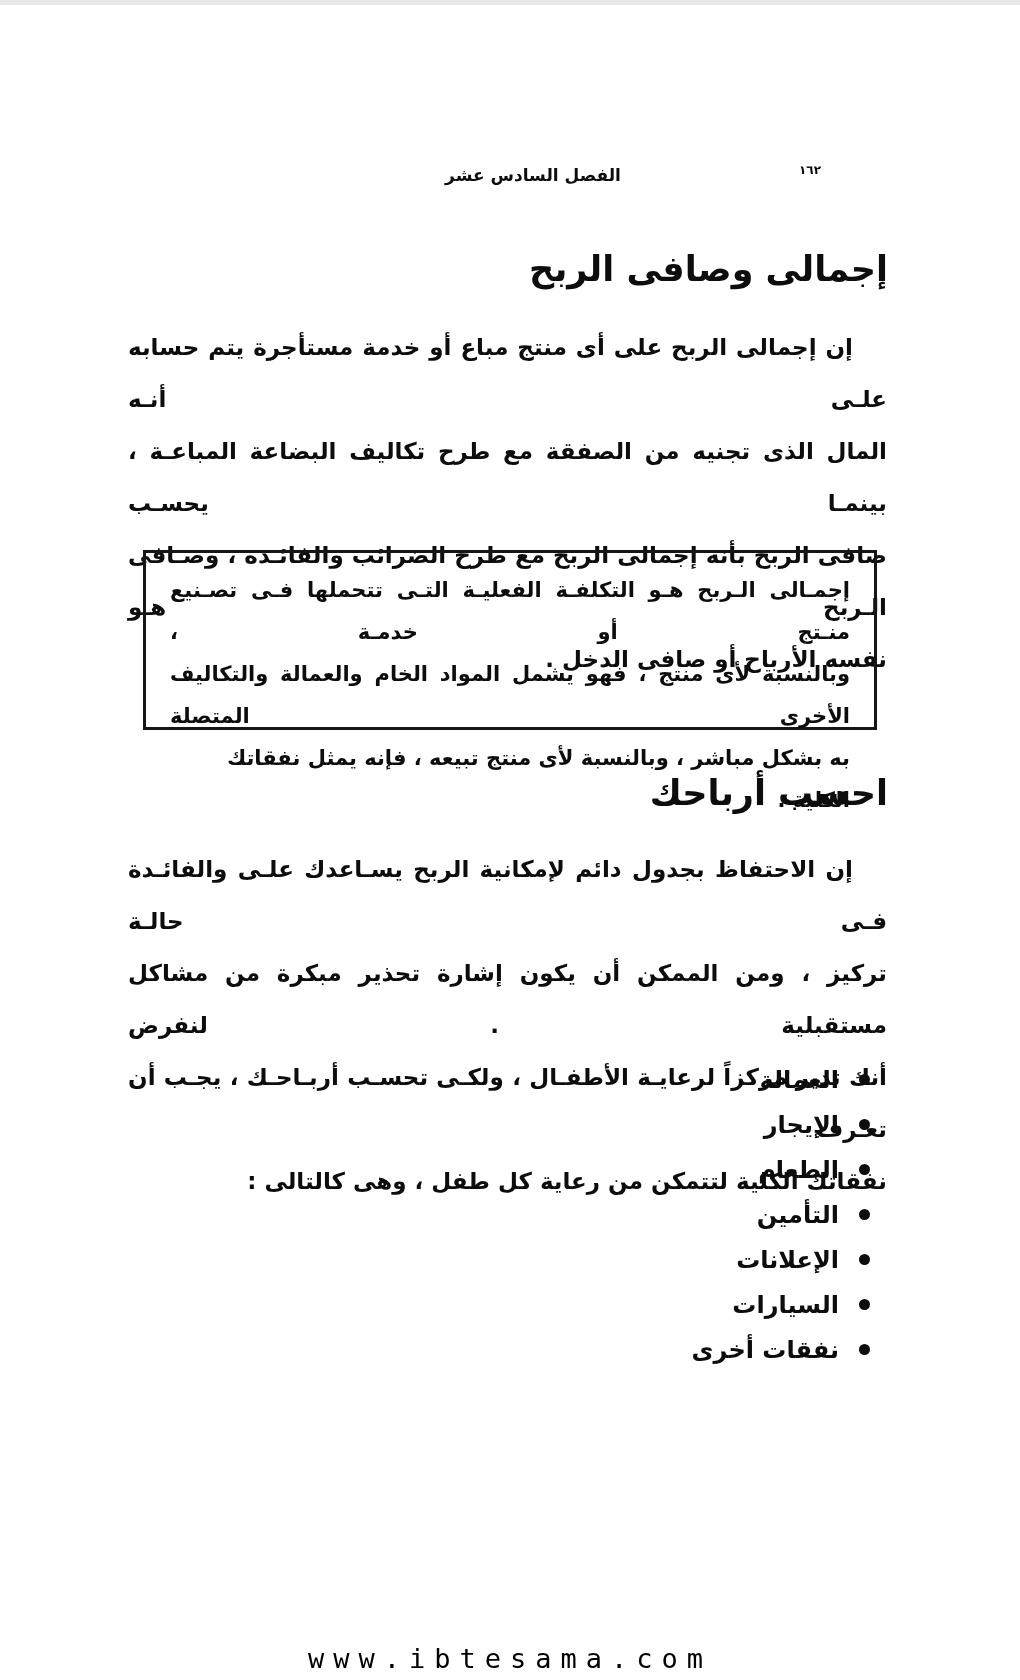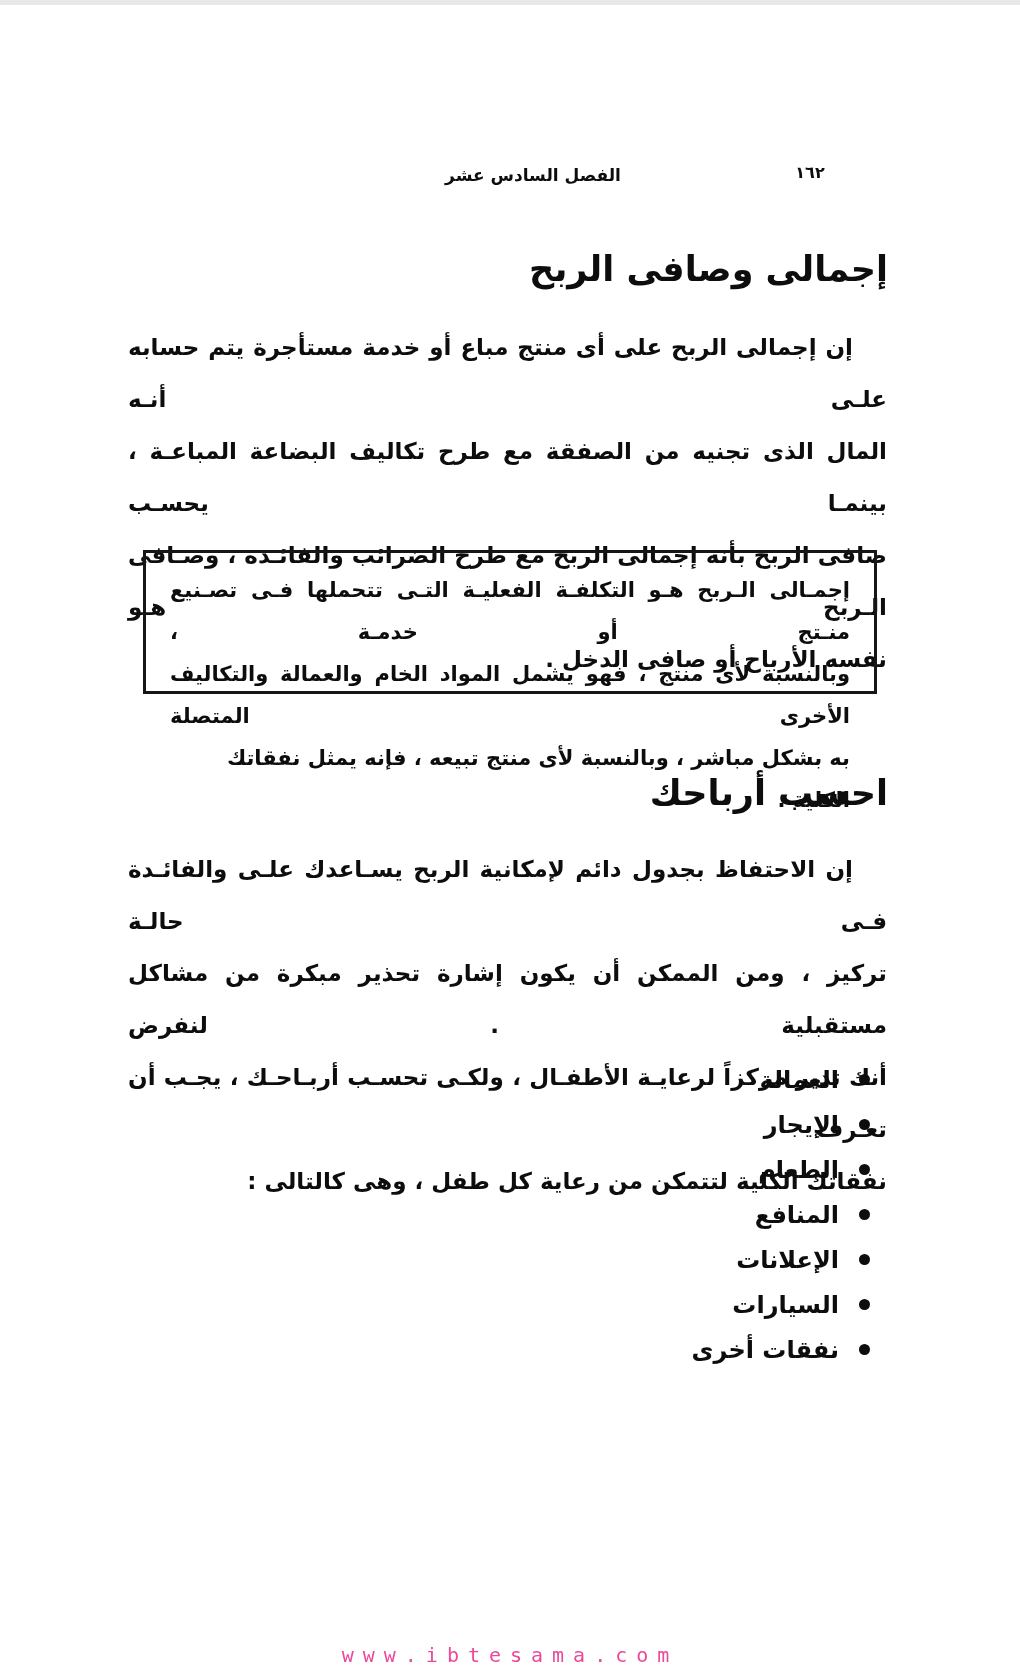--- a/index.html
+++ b/index.html
@@ -10,21 +10,21 @@
     color:#0d0d0d;
   }
   .rtl{direction:rtl;unicode-bidi:embed;}
   
   .running-head{
     position:absolute;top:160px;left:418px;width:230px;
     font-size:17px;font-weight:800;text-align:center;
   }
   .page-number{
     position:absolute;top:158px;left:770px;width:80px;
-    font-size:16px;font-weight:800;text-align:center;letter-spacing:4px;
+    font-size:12px;font-weight:800;text-align:center;letter-spacing:4px;
   }
   
   .h1{
     position:absolute;right:132px;left:133px;
     font-size:35px;font-weight:900;text-align:right;
   }
   .h1.first{top:244px;}
   .h1.second{top:768px;}
   
   .para{
@@ -32,21 +32,21 @@
     font-size:23px;font-weight:700;line-height:52px;
   }
   .para.p1{top:316px;}
   .para.p2{top:838px;}
   .line{display:block;}
   .just{text-align:justify;text-align-last:justify;}
   .last-right{text-align:right;text-align-last:right;}
   .indent{text-indent:34px;}
   
   .callout{
-    position:absolute;top:545px;left:143px;width:734px;height:144px;
+    position:absolute;top:545px;left:143px;width:734px;height:180px;
     border:3px solid #161616;box-sizing:border-box;
     padding:16px 24px 0 24px;
     font-size:21px;font-weight:800;line-height:42px;
   }
   
   .expense-list{
     position:absolute;top:1052px;right:150px;left:150px;
   }
   .expense-item{
     display:flex;flex-direction:row;justify-content:flex-start;
@@ -56,21 +56,21 @@
   .bullet-dot{
     width:11px;height:11px;border-radius:50%;background:#0d0d0d;
     margin-left:20px;flex:0 0 auto;
   }
   .expense-label{white-space:nowrap;}
   
   .watermark{
     position:absolute;top:1638px;left:0;width:100%;
     text-align:center;direction:ltr;
     font-family:"DejaVu Sans Mono","Liberation Mono",monospace;
-    font-size:20px;letter-spacing:9px;color:#ec4899;font-weight:400;
+    font-size:27px;letter-spacing:9px;color:#000000;font-weight:400;
   }
 </style>
 </head>
 <body>
 
 <div class="page">
 
   <div class="running-head rtl">الفصل السادس عشر</div>
 
   <div class="page-number rtl">١٦٢</div>
@@ -107,21 +107,21 @@
     <div class="expense-item">
       <span class="bullet-dot"></span>
       <span class="expense-label">الإيجار</span>
     </div>
     <div class="expense-item">
       <span class="bullet-dot"></span>
       <span class="expense-label">الطعام</span>
     </div>
     <div class="expense-item">
       <span class="bullet-dot"></span>
-      <span class="expense-label">المنافع</span>
+      <span class="expense-label">التأمين</span>
     </div>
     <div class="expense-item">
       <span class="bullet-dot"></span>
       <span class="expense-label">الإعلانات</span>
     </div>
     <div class="expense-item">
       <span class="bullet-dot"></span>
       <span class="expense-label">السيارات</span>
     </div>
     <div class="expense-item">

